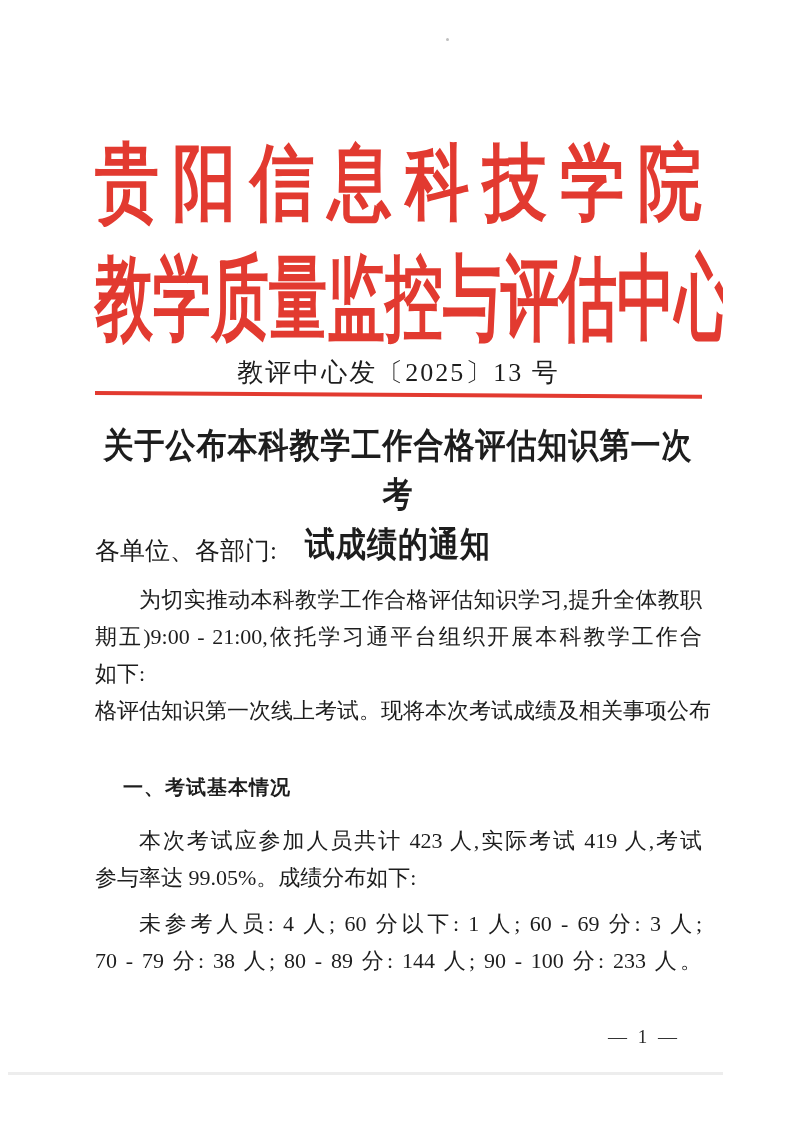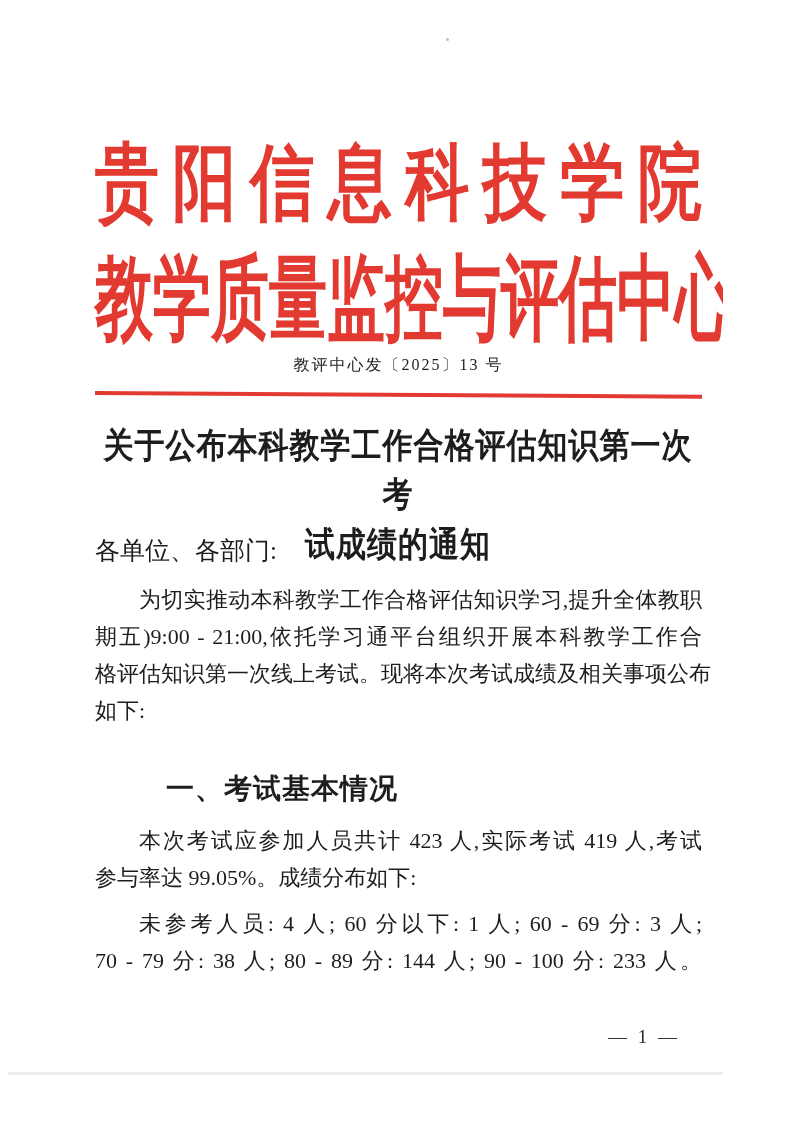--- a/index.html
+++ b/index.html
@@ -26,21 +26,21 @@
     line-height:1;
     text-align:justify;
     text-align-last:justify;
     transform-origin:top left;
     white-space:nowrap;
   }
   .org-line1{top:142px;font-size:64px;transform:scaleY(1.30);}
   .org-line2{top:253px;font-size:58px;transform:scaleY(1.60);}
   .doc-number{
     position:absolute;left:95px;top:355px;width:607px;
-    text-align:center;font-size:16px;letter-spacing:2px;
+    text-align:center;font-size:26px;letter-spacing:2px;
     color:var(--ink);
   }
   .red-rule{
     position:absolute;left:95px;top:391px;width:607px;height:4px;
     background:var(--header-red);
     transform:rotate(0.35deg);transform-origin:left center;
   }
   
   .title{
     position:absolute;left:92px;top:420px;width:612px;
@@ -52,22 +52,22 @@
   .salutation{
     position:absolute;left:95px;top:534px;width:607px;
     font-size:25px;
   }
   .para{position:absolute;left:95px;width:607px;font-size:22px;}
   .para .bline{line-height:37px;height:37px;white-space:nowrap;}
   .para .jline{text-align:justify;text-align-last:justify;}
   .ind{text-indent:2em;}
   .p1{top:581px;}
   .section-heading{
-    position:absolute;left:110px;top:774px;width:607px;
-    font-family:Liberation Sans, sans-serif;font-weight:700;font-size:28px;
+    position:absolute;left:83px;top:774px;width:607px;
+    font-family:Liberation Mono, monospace;font-weight:700;font-size:20px;
     line-height:30px;text-indent:2em;letter-spacing:1px;
   }
   .p2{top:822px;}
   .p3{top:905px;}
   
   .page-number{
     position:absolute;left:608px;top:1026px;
     font-size:19px;letter-spacing:3px;color:#2a2a2a;
   }
   
@@ -95,22 +95,22 @@
   <div class="title">
     <div>关于公布本科教学工作合格评估知识第一次考</div>
     <div>试成绩的通知</div>
   </div>
 
   <div class="salutation">各单位、各部门:</div>
 
   <div class="para p1">
     <div class="bline jline ind">为切实推动本科教学工作合格评估知识学习,提升全体教职</div>
     <div class="bline jline">期五)9:00 - 21:00,依托学习通平台组织开展本科教学工作合</div>
+    <div class="bline">如下:</div>
     <div class="bline jline">格评估知识第一次线上考试。现将本次考试成绩及相关事项公布</div>
-    <div class="bline">如下:</div>
   </div>
 
   <div class="section-heading">一、考试基本情况</div>
 
   <div class="para p2">
     <div class="bline jline ind">本次考试应参加人员共计 423 人,实际考试 419 人,考试</div>
     <div class="bline">参与率达 99.05%。成绩分布如下:</div>
   </div>
 
   <div class="para p3">

